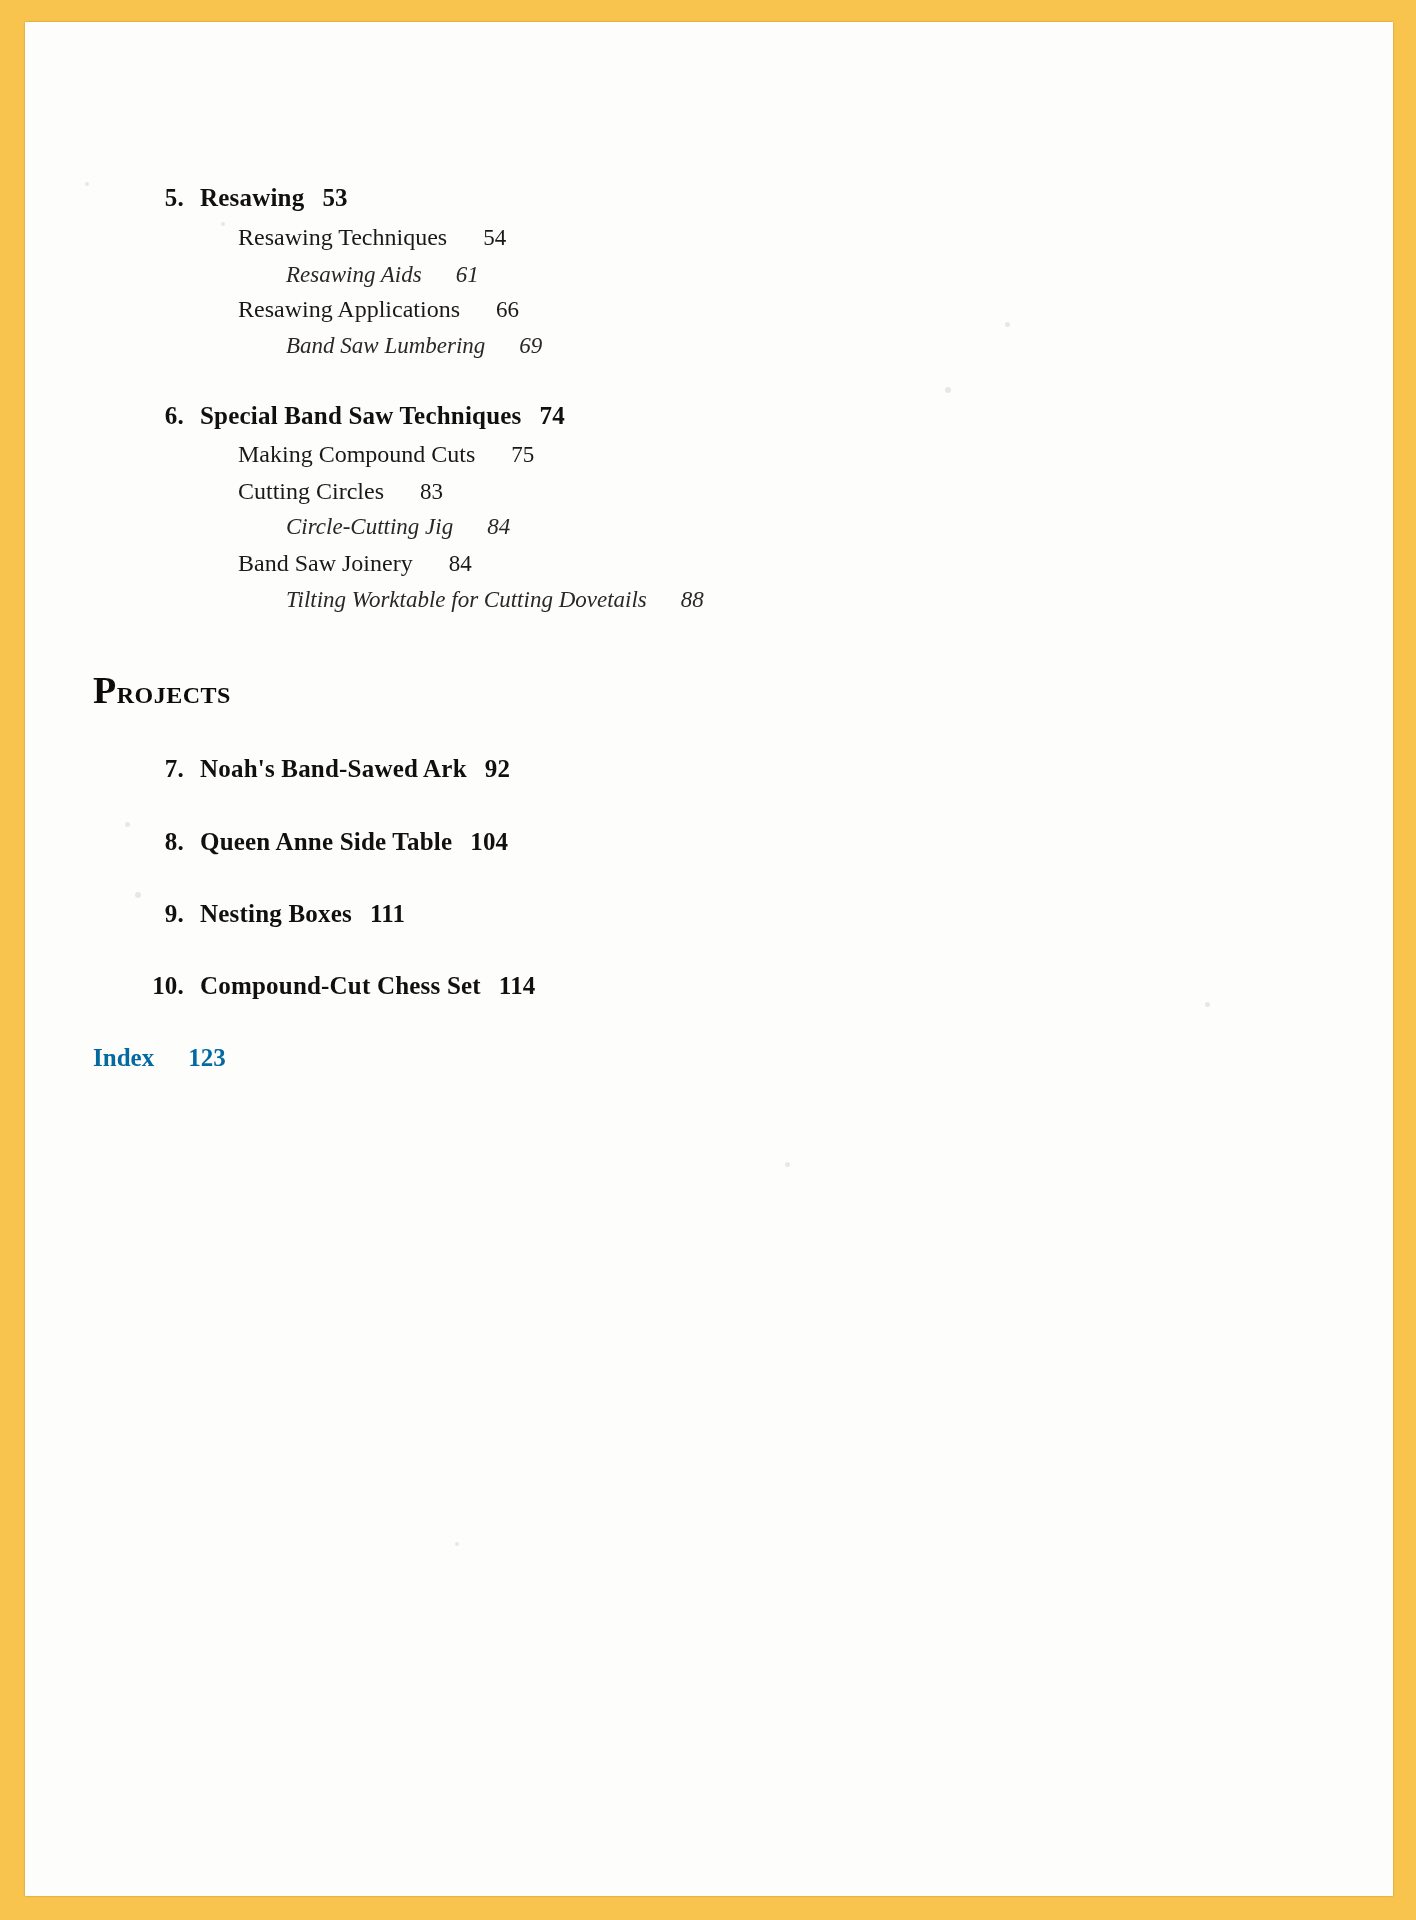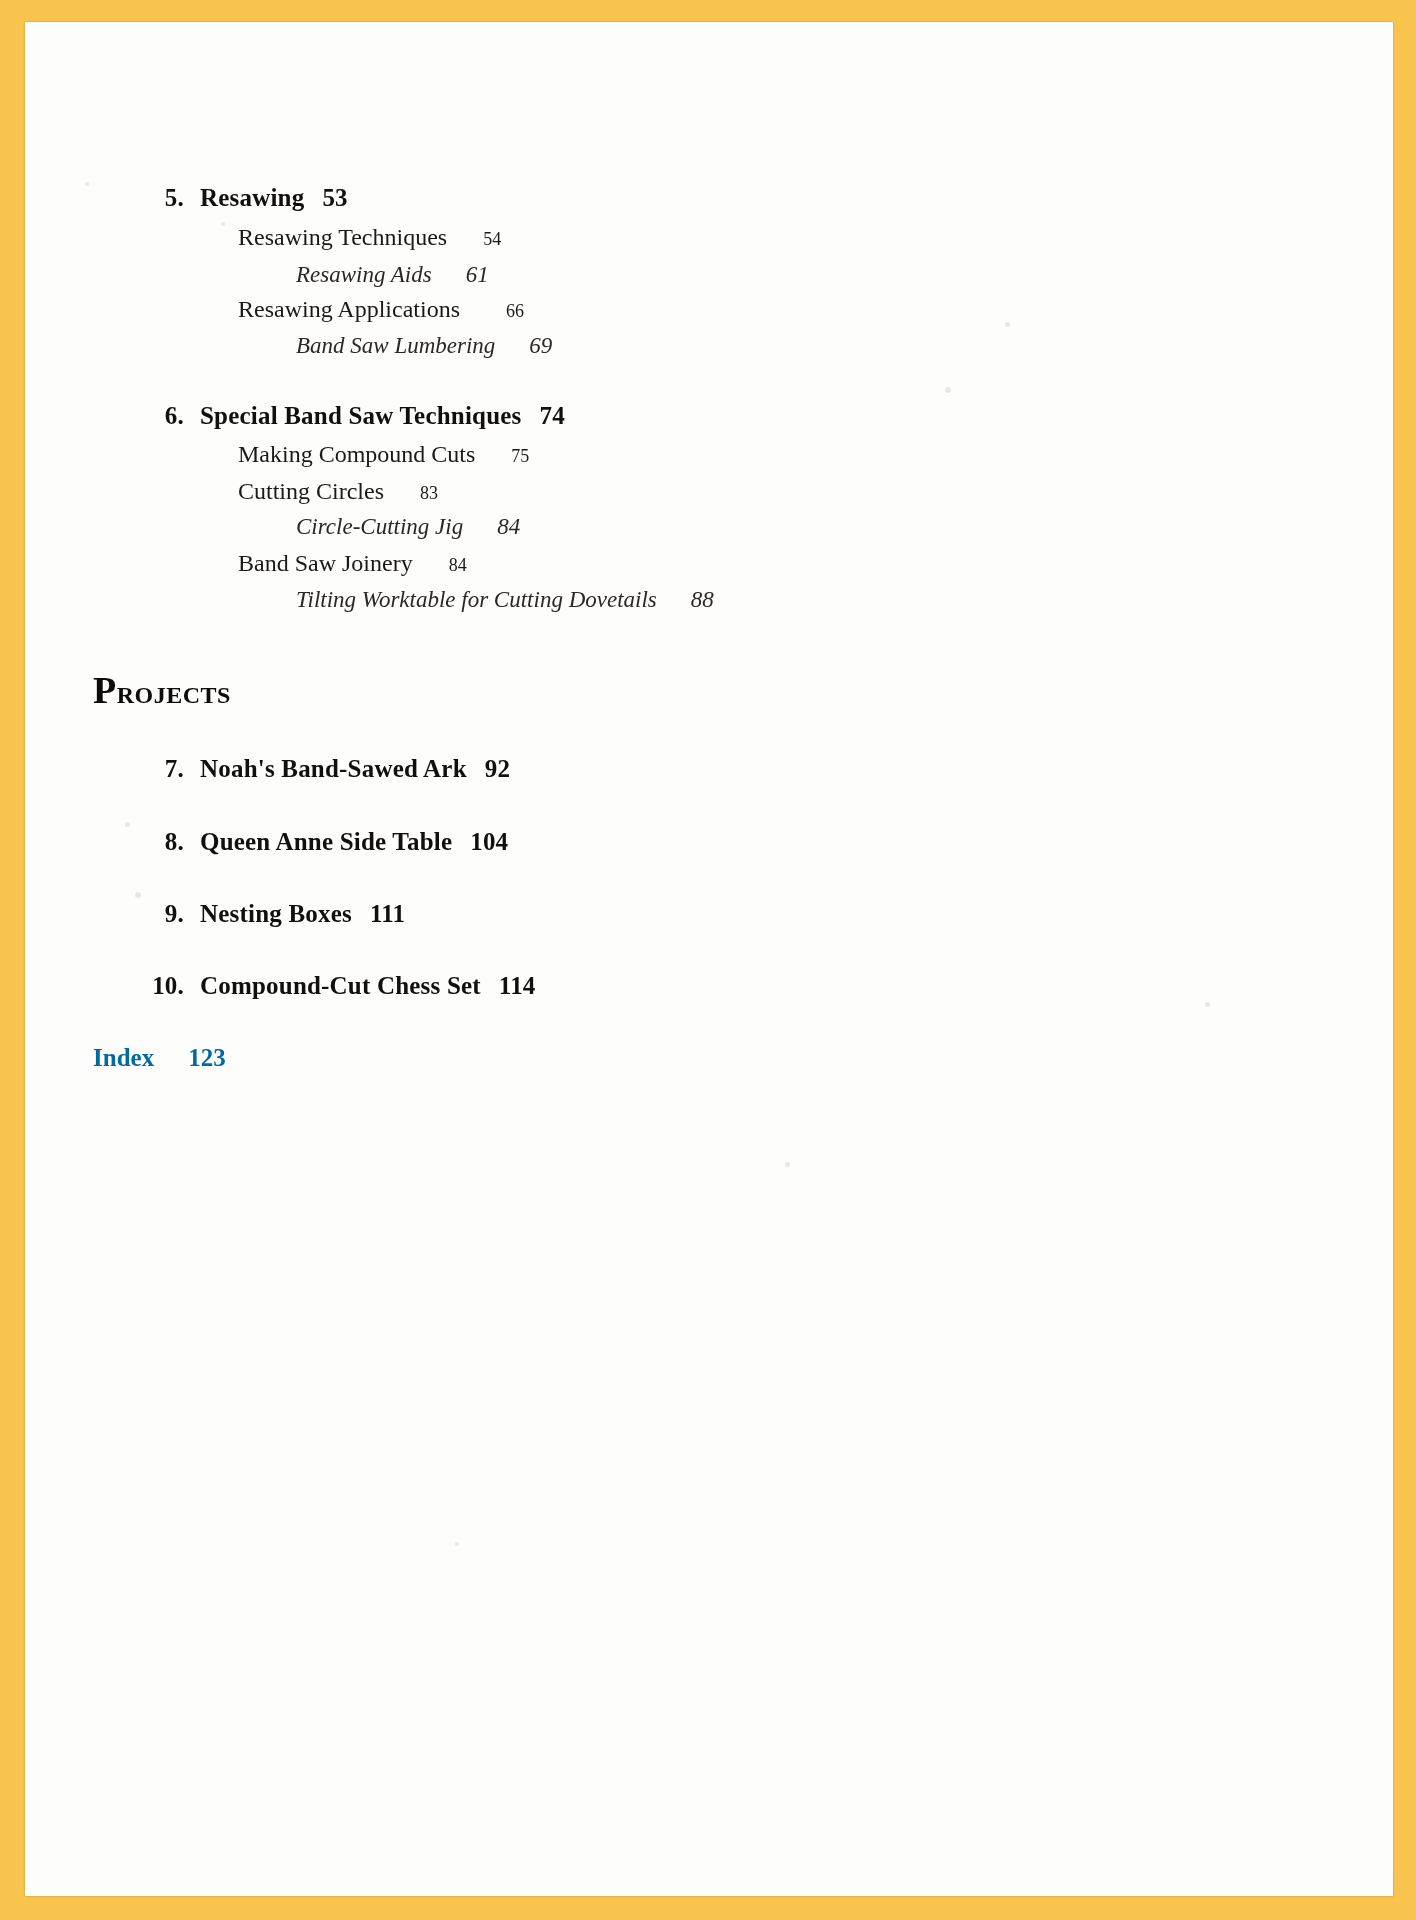--- a/index.html
+++ b/index.html
@@ -65,30 +65,29 @@
   .chapter .pg { margin-left: 18px; }
 
   .sect {
     position: absolute;
     display: flex;
     align-items: baseline;
     font-size: 24px;
     color: #1b1916;
     font-weight: normal;
   }
-  .sect .pg { margin-left: 36px; font-size: 18px;}
+  .sect .pg { margin-left: 36px; font-size: 23px;}
 
   .subsect {
     position: absolute;
     display: flex;
     align-items: baseline;
     font-size: 23px;
     font-style: italic;
     color: #2a2724;
-    margin-left: 10px;
   }
   .subsect .pg { margin-left: 34px; font-style: italic; }
 
   .section-head {
     position: absolute;
     font-size: 38px;
     font-weight: bold;
     color: #0e0c0a;
     letter-spacing: 0.5px;
   }
@@ -143,21 +142,21 @@
       <div class="sect" style="left:213px; top:202px;">
         <span>Resawing Techniques</span>
         <span class="pg">54</span>
       </div>
 
       <div class="subsect" style="left:261px; top:240px;">
         <span>Resawing Aids</span>
         <span class="pg">61</span>
       </div>
 
-      <div class="sect" style="left:213px; top:274px;gap:10px;">
+      <div class="sect" style="left:213px; top:274px;">
         <span>Resawing Applications</span>
         <span class="pg">66</span>
       </div>
 
       <div class="subsect" style="left:261px; top:311px;">
         <span>Band Saw Lumbering</span>
         <span class="pg">69</span>
       </div>
 
       <div class="chapter" style="left:113px; top:380px;">

